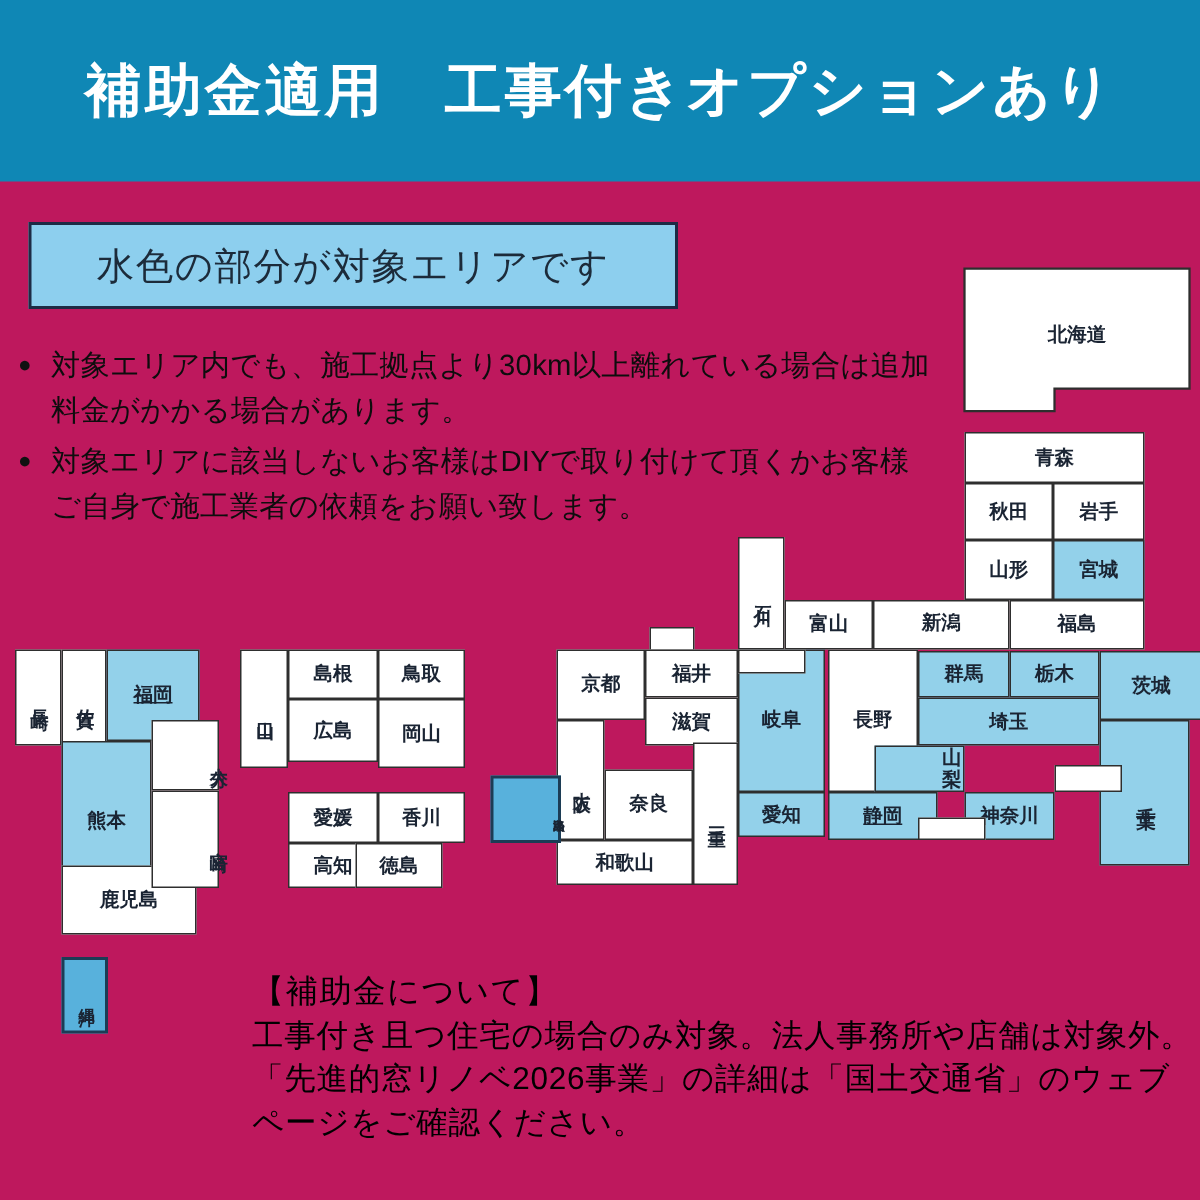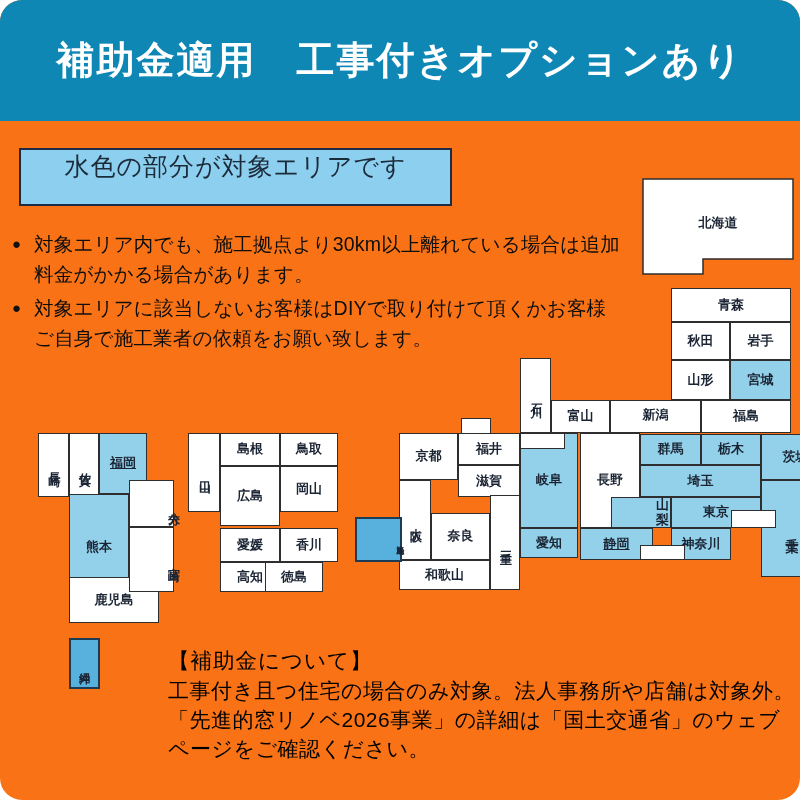--- a/index.html
+++ b/index.html
@@ -7,40 +7,40 @@
     --area:#93d1ea;
     --island:#58b1dc;
     --border:#2e2e2e;
     --banner-fill:#8dcfee;
     --banner-border:#1d2b45;
     --label:#1a2433;
   }
   *{box-sizing:border-box;margin:0;padding:0;}
   html,body{background:#fff;}
   body{font-family:"Liberation Sans",sans-serif;}
-  #page{position:relative;width:800px;height:800px;background:#f97316;overflow:hidden;border-radius:22px;}
+  #page{position:relative;width:800px;height:800px;background:#be185d;overflow:hidden;}
 
   .header{position:absolute;left:0;top:0;width:800px;height:121px;
     background:var(--header-bg);display:flex;align-items:center;justify-content:center;}
   .header h1{color:#fff;font-size:38px;font-weight:bold;letter-spacing:2px;white-space:nowrap;}
 
   .banner{position:absolute;left:19px;top:148px;width:433px;height:58px;
     background:var(--banner-fill);border:2px solid var(--banner-border);
-    display:flex;justify-content:center;}
+    display:flex;align-items:center;justify-content:center;}
   .banner span{font-size:25px;font-weight:500;color:#1c2b3a;letter-spacing:1px;white-space:nowrap;}
 
   .notes{position:absolute;left:12px;top:229px;width:612px;}
   .note{display:flex;margin-bottom:4px;}
   .note .dot{width:22px;flex:0 0 22px;font-size:15px;line-height:30px;color:#111;}
   .note .txt{font-size:19.5px;line-height:30px;color:#0d0d0d;letter-spacing:0.2px;}
 
   .map{position:absolute;left:0;top:0;width:800px;height:800px;}
   .pref{position:absolute;background:#fff;border:1px solid var(--border);
     display:flex;align-items:center;justify-content:center;text-align:center;
-    color:var(--label);font-weight:600;font-size:13px;line-height:1.15;z-index:1;margin-left:28px;}
+    color:var(--label);font-weight:600;font-size:13px;line-height:1.15;z-index:1;}
   .pref.hl{background:var(--area);}
   .pref.vert{writing-mode:vertical-rl;text-orientation:upright;letter-spacing:2px;}
   .pref.island{border:2px solid #1c3c55;background:var(--island);letter-spacing:0;}
   .pref.over{z-index:2;padding-left:43px;}
   .pref-svg{position:absolute;z-index:1;overflow:visible;}
 
   .footer{position:absolute;left:168px;top:646px;width:625px;}
   .footer .fh{font-size:21.5px;color:#000;line-height:30px;letter-spacing:1px;}
   .footer .fl{font-size:21px;color:#000;line-height:29px;letter-spacing:0.5px;white-space:nowrap;}
 </style>
@@ -95,36 +95,35 @@
       <div class="pref over" style="left: 492px; top: 433px; width: 31px; height: 16px;"></div>
       <div class="pref hl" style="left: 492px; top: 528px; width: 58px; height: 30px;">愛知</div>
       <div class="pref" style="left: 552px; top: 433px; width: 60px; height: 95px;">長野</div>
       <div class="pref hl over" style="left: 583px; top: 497px; width: 60px; height: 31px;">山梨</div>
       <div class="pref hl" style="left: 552px; top: 528px; width: 73px; height: 32px; text-decoration: underline;">静岡</div>
       <div class="pref over" style="left: 612px; top: 545px; width: 31px; height: 15px;"></div>
       <div class="pref hl" style="left: 612px; top: 434px; width: 61px; height: 31px;">群馬</div>
       <div class="pref hl" style="left: 673px; top: 434px; width: 60px; height: 31px;">栃木</div>
       <div class="pref hl" style="left: 612px; top: 465px; width: 121px; height: 32px;">埼玉</div>
       <div class="pref hl" style="left: 733px; top: 434px; width: 69px; height: 46px;">茨城</div>
-      <div class="pref hl" style="left: 643px; top: 497px; width: 90px; height: 31px;">東京</div>
       <div class="pref over" style="left: 703px; top: 510px; width: 30px; height: 18px;"></div>
       <div class="pref hl" style="left: 643px; top: 528px; width: 60px; height: 32px;">神奈川</div>
       <div class="pref hl vert" style="left: 733px; top: 480px; width: 60px; height: 97px;">千葉</div>
       <div class="pref vert" style="left: 160px; top: 433px; width: 32px; height: 79px; font-size: 12px;">山口</div>
       <div class="pref" style="left: 192px; top: 433px; width: 60px; height: 33px;">島根</div>
       <div class="pref" style="left: 252px; top: 433px; width: 58px; height: 33px;">鳥取</div>
-      <div class="pref" style="left: 192px; top: 466px; width: 60px; height: 60px;">広島</div>
+      <div class="pref" style="left: 192px; top: 466px; width: 60px; height: 42px;">広島</div>
       <div class="pref" style="left: 252px; top: 466px; width: 58px; height: 46px;">岡山</div>
       <div class="pref" style="left: 192px; top: 528px; width: 60px; height: 34px;">愛媛</div>
       <div class="pref" style="left: 252px; top: 528px; width: 58px; height: 34px;">香川</div>
       <div class="pref" style="left: 192px; top: 562px; width: 60px; height: 30px;">高知</div>
       <div class="pref" style="left: 237px; top: 562px; width: 58px; height: 30px;">徳島</div>
       <div class="pref vert" style="left: 10px; top: 433px; width: 31px; height: 64px; font-size: 12px;">長崎</div>
       <div class="pref vert" style="left: 41px; top: 433px; width: 30px; height: 64px; font-size: 12px;">佐賀</div>
-      <div class="pref hl" style="left: 71px; top: 433px; width: 48px; height: 61px; text-decoration: underline;">福岡</div>
+      <div class="pref hl" style="left: 71px; top: 433px; width: 62px; height: 61px; text-decoration: underline;">福岡</div>
       <div class="pref vert over" style="left: 101px; top: 480px; width: 30px; height: 47px; font-size: 12px;">大分</div>
       <div class="pref hl" style="left: 41px; top: 494px; width: 60px; height: 106px;">熊本</div>
       <div class="pref" style="left: 41px; top: 577px; width: 90px; height: 46px;">鹿児島</div>
       <div class="pref vert over" style="left: 101px; top: 527px; width: 30px; height: 65px; font-size: 12px;">宮崎</div>
       <div class="pref hl vert island" style="left: 41px; top: 638px; width: 31px; height: 51px; font-size: 11px;">沖縄</div>
     </div>
 
   <div class="footer">
     <div class="fh">【補助金について】</div>
     <div class="fl">工事付き且つ住宅の場合のみ対象。法人事務所や店舗は対象外。</div>

